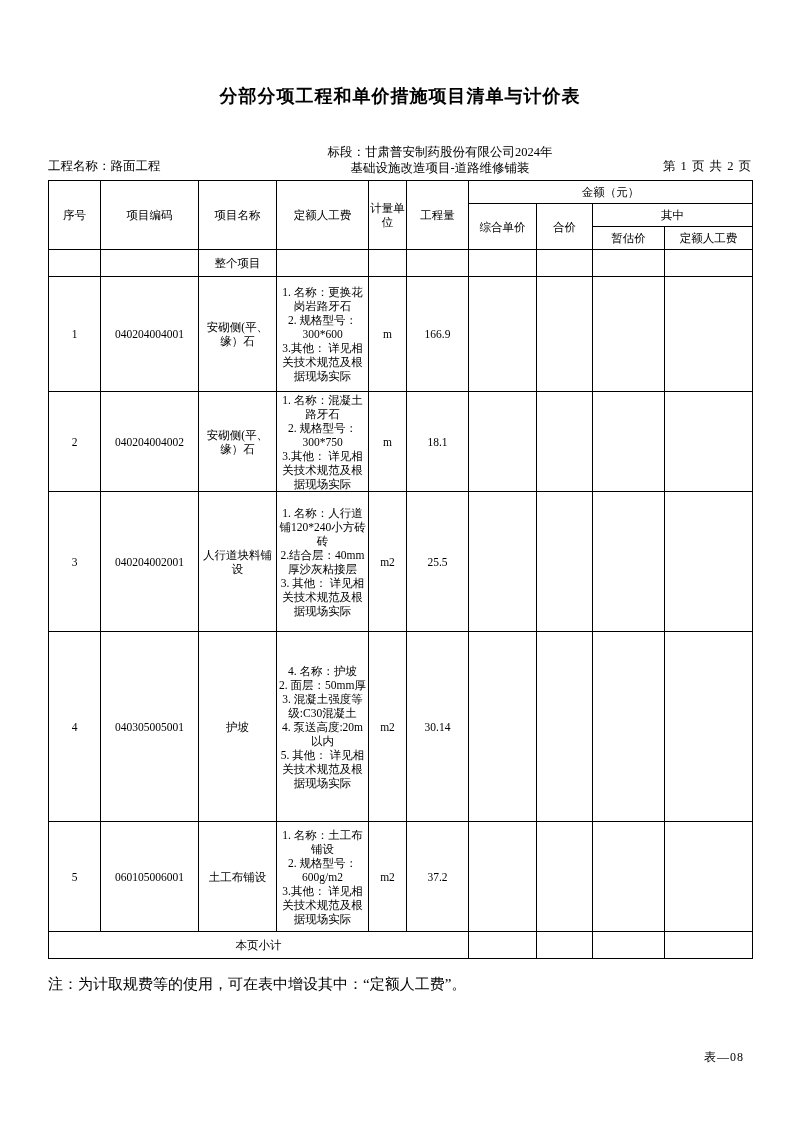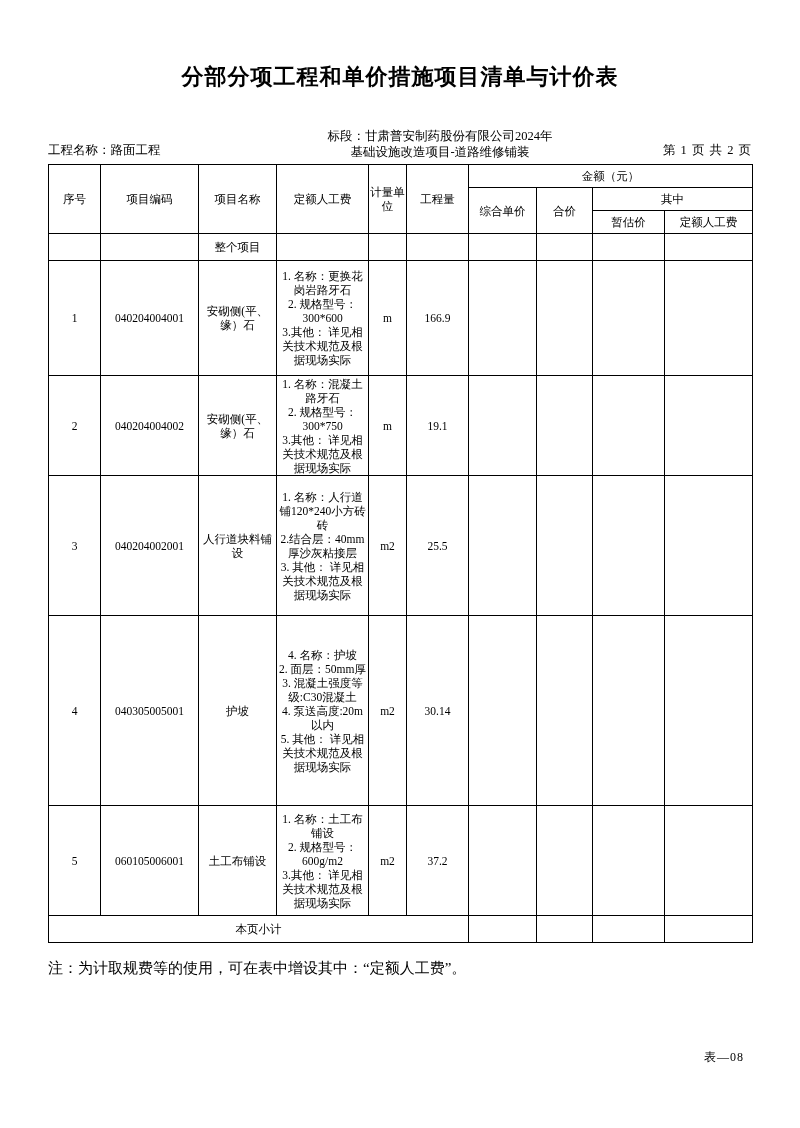--- a/index.html
+++ b/index.html
@@ -12,24 +12,24 @@
     height: 1128px;
     background: #ffffff;
     margin: 0 auto;
     position: relative;
     box-sizing: border-box;
     font-family: "Liberation Serif", "DejaVu Serif", serif;
     color: #000;
   }
   .doc-title {
     text-align: center;
-    font-size: 22px;
+    font-size: 18px;
     font-weight: bold;
     letter-spacing: 1px;
-    padding-top: 62px;
+    padding-top: 84px;
     font-family: "Liberation Serif", "DejaVu Serif", serif;
   }
   .meta-row {
     display: flex;
     align-items: flex-end;
     margin: 34px 48px 0 48px;
     font-size: 12.5px;
     position: relative;
     height: 34px;
   }
@@ -190,21 +190,21 @@
         <tr style="height: 100px;">
           <td class="num">2</td>
           <td class="code">040204004002</td>
           <td class="name">安砌侧(平、缘）石</td>
           <td class="desc">
             <div>1. 名称：混凝土路牙石</div>
             <div>2. 规格型号：300*750</div>
             <div>3.其他：  详见相关技术规范及根据现场实际</div>
           </td>
           <td class="num unit-cell">m</td>
-          <td class="num">19.1</td>
+          <td class="num">18.1</td>
           <td class="num"></td>
           <td class="num"></td>
           <td class="num"></td>
           <td class="num"></td>
         </tr>
         <tr style="height: 140px;">
           <td class="num">3</td>
           <td class="code">040204002001</td>
           <td class="name">人行道块料铺设</td>
           <td class="desc">

